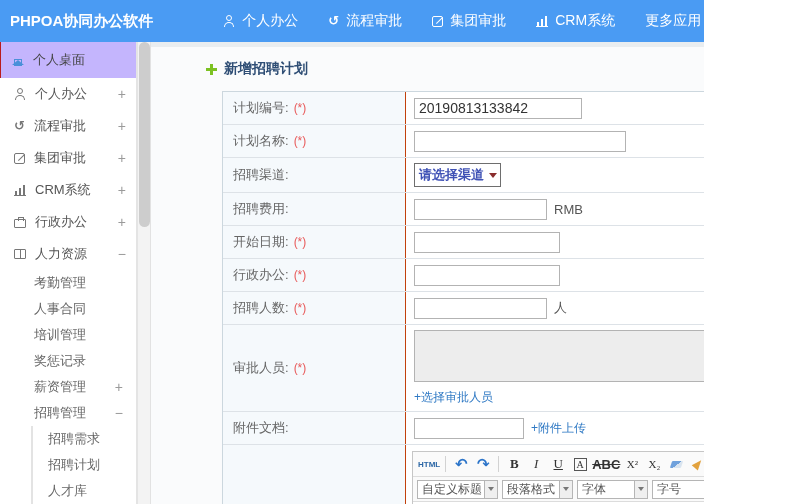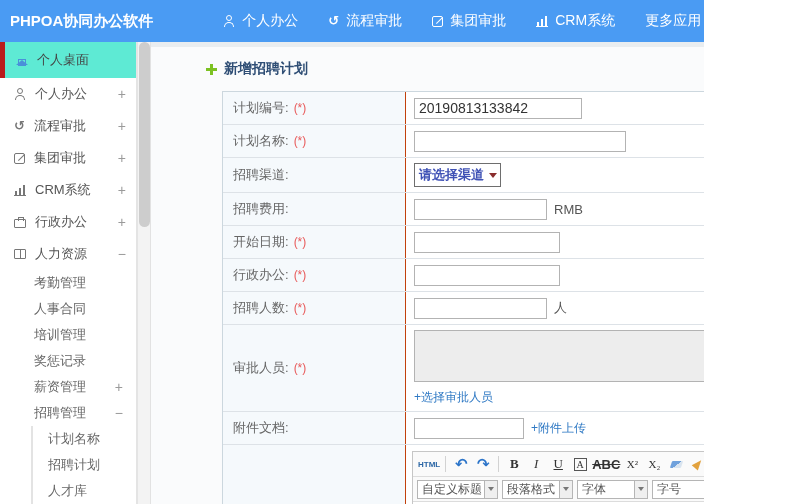--- a/index.html
+++ b/index.html
@@ -33,21 +33,21 @@
   .i-home::after { content:""; position:absolute; bottom:0; left:2px; width:6px; height:5px; border:1px solid currentColor; }
   .i-case { width:12px; height:9px; border:1px solid currentColor; border-radius:1px; margin-top:3px; }
   .i-case::before { content:""; position:absolute; top:-3px; left:3px; width:4px; height:3px; border:1px solid currentColor; border-bottom:none; }
   .i-book { width:12px; height:10px; border:1px solid currentColor; border-radius:1px; }
   .i-book::after { content:""; position:absolute; top:0; bottom:0; left:5px; width:1px; background:currentColor; }
 
   
   .sidebar { position:absolute; top:42px; left:0; width:151px; bottom:0; background:#fff; border-right:1px solid #e2e2e2; overflow:hidden; }
   .side-menu { width:137px; border-right:1px solid #e4e4e4; position:absolute; top:0; bottom:0; left:0; overflow:hidden; }
   .side-item { height:32px; display:flex; align-items:center; gap:9px; padding:0 10px 0 11px; font-size:13px; color:#555; border-left:3px solid transparent; cursor:pointer; }
-  .side-item.active { height:36px; background:#5eead4; border-left:5px solid #b91c1c; color:#444; }
+  .side-item.active { height:36px; background:#c4b5fd; border-left:1px solid #b91c1c; color:#444; }
   .side-item.active .i { color:#4a90d9; }
   .side-item .i { color:#777; }
   .expand { margin-left:auto; color:#9a9a9a; font-size:14px; }
   .s-item { height:26px; display:flex; align-items:center; padding-left:34px; padding-right:13px; font-size:13px; color:#666; cursor:pointer; }
   .side-sub2 { margin-left:31px; border-left:2px solid #e3e3e3; }
   .side-sub2 .s-item { padding-left:15px; }
   .side-scroll { position:absolute; top:0; right:0; width:13px; bottom:0; background:#f3f3f3; border-left:1px solid #e4e4e4; }
   .side-scroll .thumb { position:absolute; top:0; left:1px; width:11px; height:185px; background:#cdcdcd; border-radius:6px; }
 
   
@@ -198,21 +198,21 @@
         <div class="s-item">
           <span>薪资管理</span>
           <span class="expand">+</span>
           </div>
         <div class="s-item">
           <span>招聘管理</span>
           <span class="expand">−</span>
           </div>
         <div class="side-sub2">
           <div class="s-item">
-            <span>计划名称</span>
+            <span>招聘需求</span>
             </div>
           <div class="s-item">
             <span>招聘计划</span>
             </div>
           <div class="s-item">
             <span>人才库</span>
             </div>
         </div>
       </div>
     </div>

